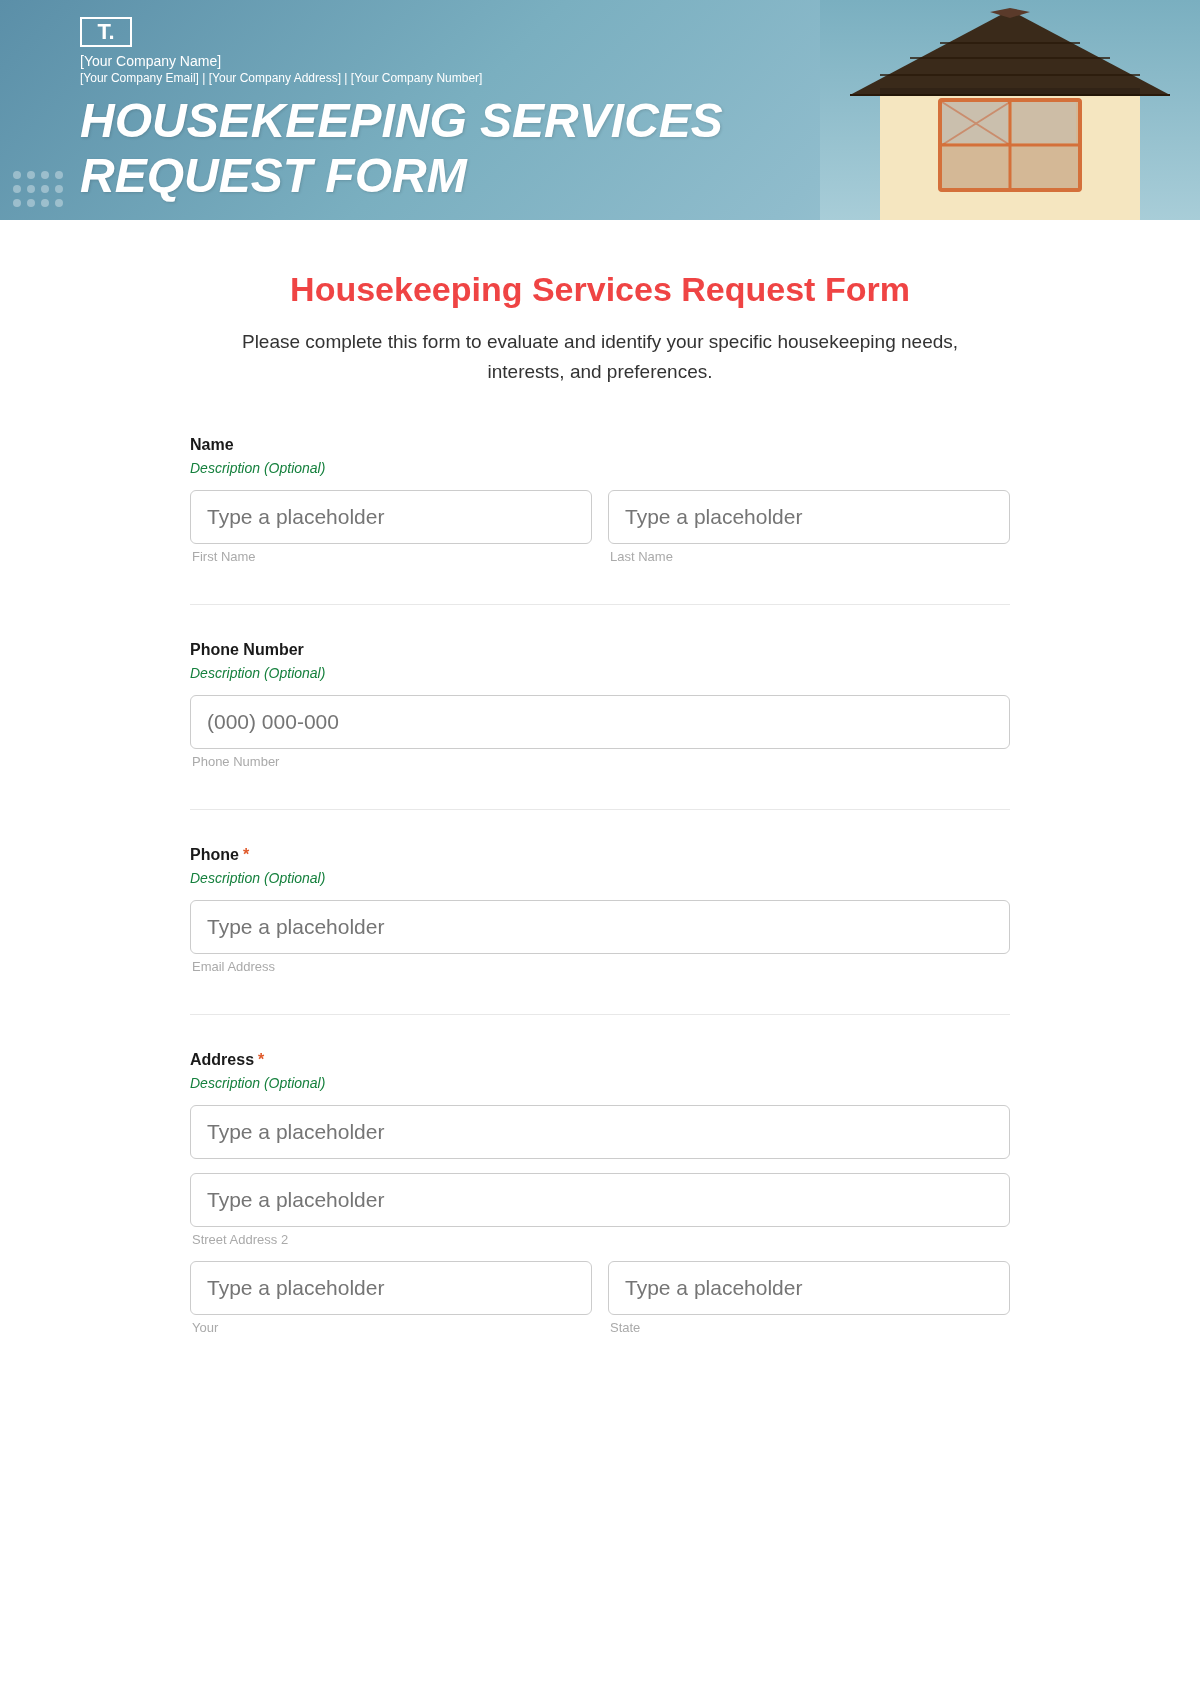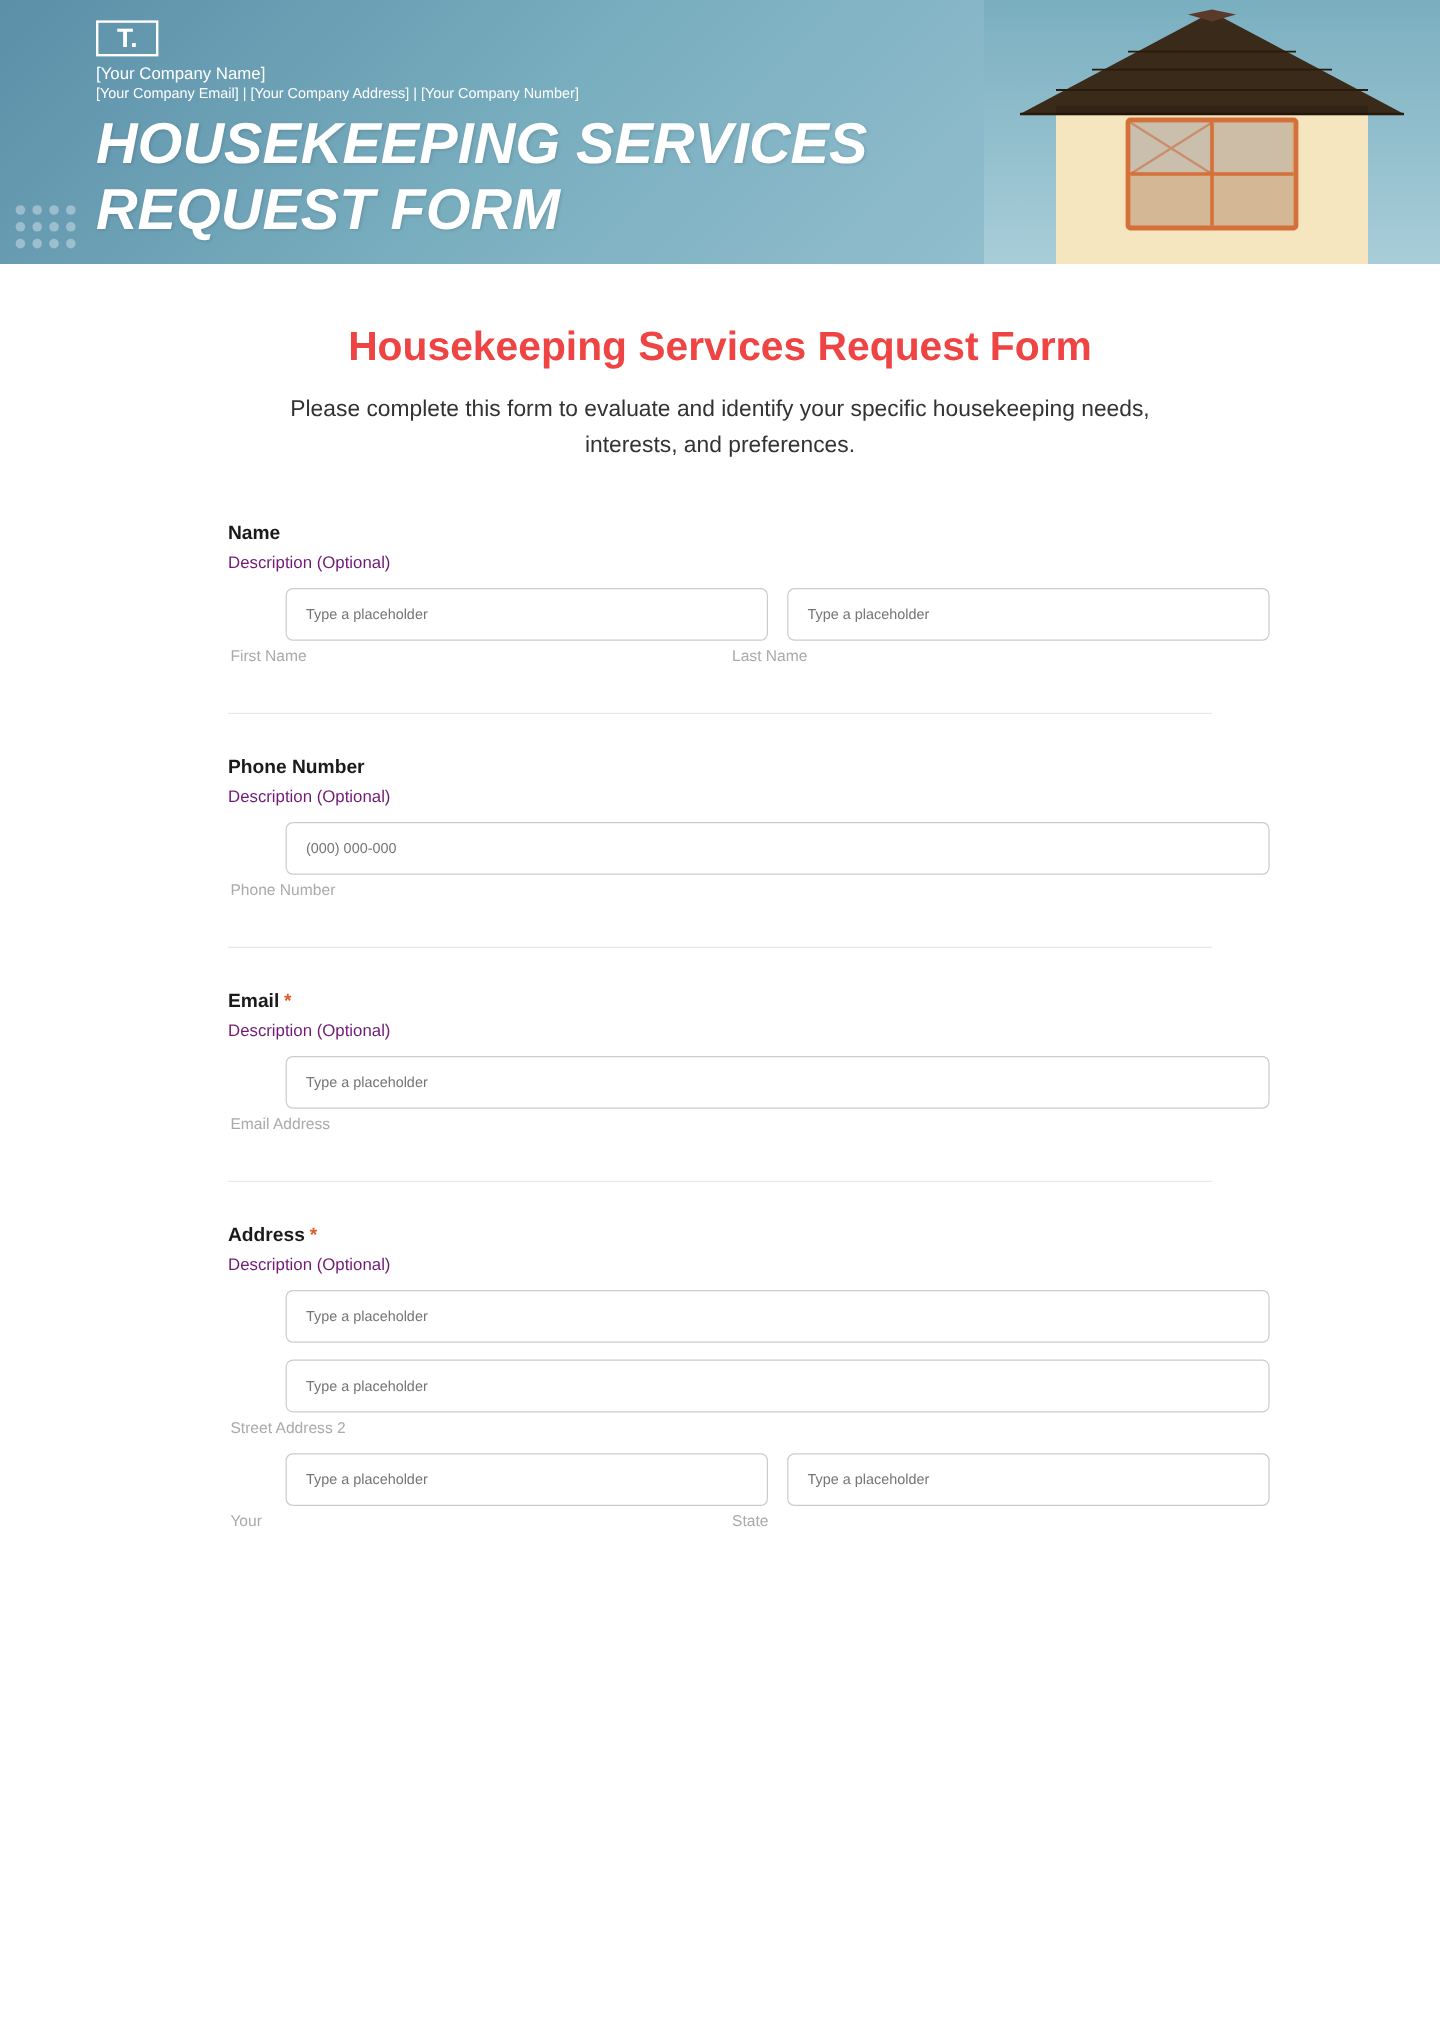--- a/index.html
+++ b/index.html
@@ -147,44 +147,44 @@
       margin-bottom: 6px;
     }
 
     .required-star {
       color: #e05a2b;
       margin-left: 4px;
     }
 
     .section-description {
       font-size: 14px;
-      color: #701a75;
+      color: #15803d;
+      font-style: italic;
       margin-bottom: 14px;
     }
 
     .field-row {
       display: flex;
       gap: 16px;
       margin-bottom: 6px;
     }
 
     .field-col {
       flex: 1;
     }
 
     .field-input {
       width: 100%;
       padding: 14px 16px;
       border: 1.5px solid #ccc;
       border-radius: 6px;
-      font-size: 12px;
+      font-size: 21px;
       color: #555;
       background: #fff;
       outline: none;
-      margin-left: 48px;
     }
 
     .field-sublabel {
       font-size: 13px;
       color: #aaa;
       margin-top: 5px;
       padding-left: 2px;
     }
 
     .divider {
@@ -349,21 +349,21 @@
     <div class="single-field">
       <input class="field-input" type="text" placeholder="(000) 000-000" style="">
       <div class="field-sublabel">Phone Number</div>
     </div>
   </div>
 
   <hr class="divider">
 
   <div class="form-section">
     <div class="section-label">
-      <span>Email</span><span class="required-star">*</span>
+      <span>Phone</span><span class="required-star">*</span>
     </div>
     <div class="section-description">Description (Optional)</div>
     <div class="single-field">
       <input class="field-input" type="email" placeholder="Type a placeholder" style="">
       <div class="field-sublabel">Email Address</div>
     </div>
   </div>
 
   <hr class="divider">
 

